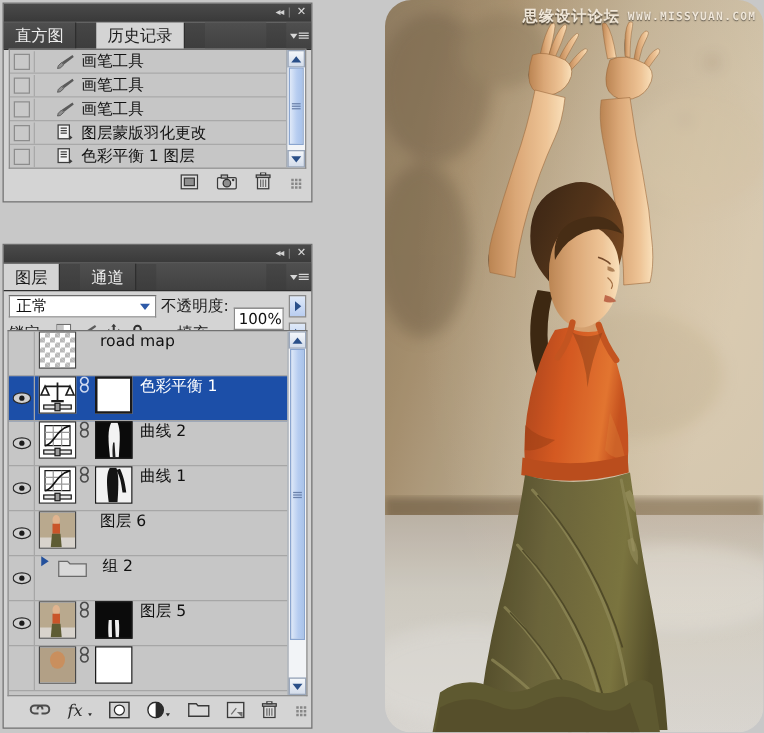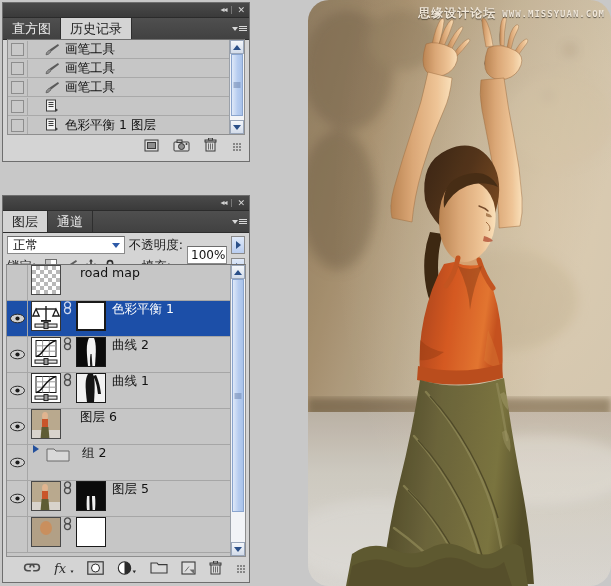--- a/index.html
+++ b/index.html
@@ -19,20 +19,21 @@
     display:flex;align-items:center;justify-content:flex-end;
     padding-right:4px;gap:5px;
   }
   .tb-collapse{color:#d2d2d2;font-size:8px;line-height:8px;letter-spacing:-1px;}
   .tb-sep{width:1px;height:8px;background:#777;}
   .tb-close{color:#d9d9d9;font-size:9px;line-height:9px;font-weight:bold;}
   .tabstrip{
     height:21px;background:linear-gradient(#464646,#3d3d3d);
     display:flex;align-items:stretch;position:relative;
     border-bottom:1px solid #2e2e2e;
+    gap:16px;
   }
   .tab{
     display:flex;align-items:center;padding:0 9px;
     font-size:13px;color:#ededed;position:relative;
     border-right:1px solid #2e2e2e;
     background:linear-gradient(#4f4f4f,#414141);
     cursor:default;
   }
   .tab.active{background:#d4d4d4;color:#1d1d1d;}
   .tabfill{flex:1;background:linear-gradient(#4f4f4f,#414141);}
@@ -197,20 +198,21 @@
         <span class="hist-arrowcell"></span>
         <span class="hist-icon">
           <svg width="14" height="14" viewBox="0 0 14 14">
               <rect x="1.5" y="1" width="9" height="11" fill="#f2f2f2" stroke="#3d3d3d" stroke-width="1"></rect>
               <line x1="3.5" y1="3.5" x2="8.5" y2="3.5" stroke="#3d3d3d"></line>
               <line x1="3.5" y1="5.5" x2="8.5" y2="5.5" stroke="#3d3d3d"></line>
               <line x1="3.5" y1="7.5" x2="8.5" y2="7.5" stroke="#3d3d3d"></line>
               <path d="M10.5 9 L13 11 L10.5 13 Z" fill="#3d3d3d"></path>
             </svg>
         </span>
+        <span class="hist-label">图层蒙版羽化更改</span>
       </div>
 
       <div class="hist-row">
         <span class="hist-chk">
             <span class="hist-chk-box"></span>
           </span>
         <span class="hist-arrowcell"></span>
         <span class="hist-icon">
           <svg width="14" height="14" viewBox="0 0 14 14">
               <rect x="1.5" y="1" width="9" height="11" fill="#f2f2f2" stroke="#3d3d3d" stroke-width="1"></rect>

